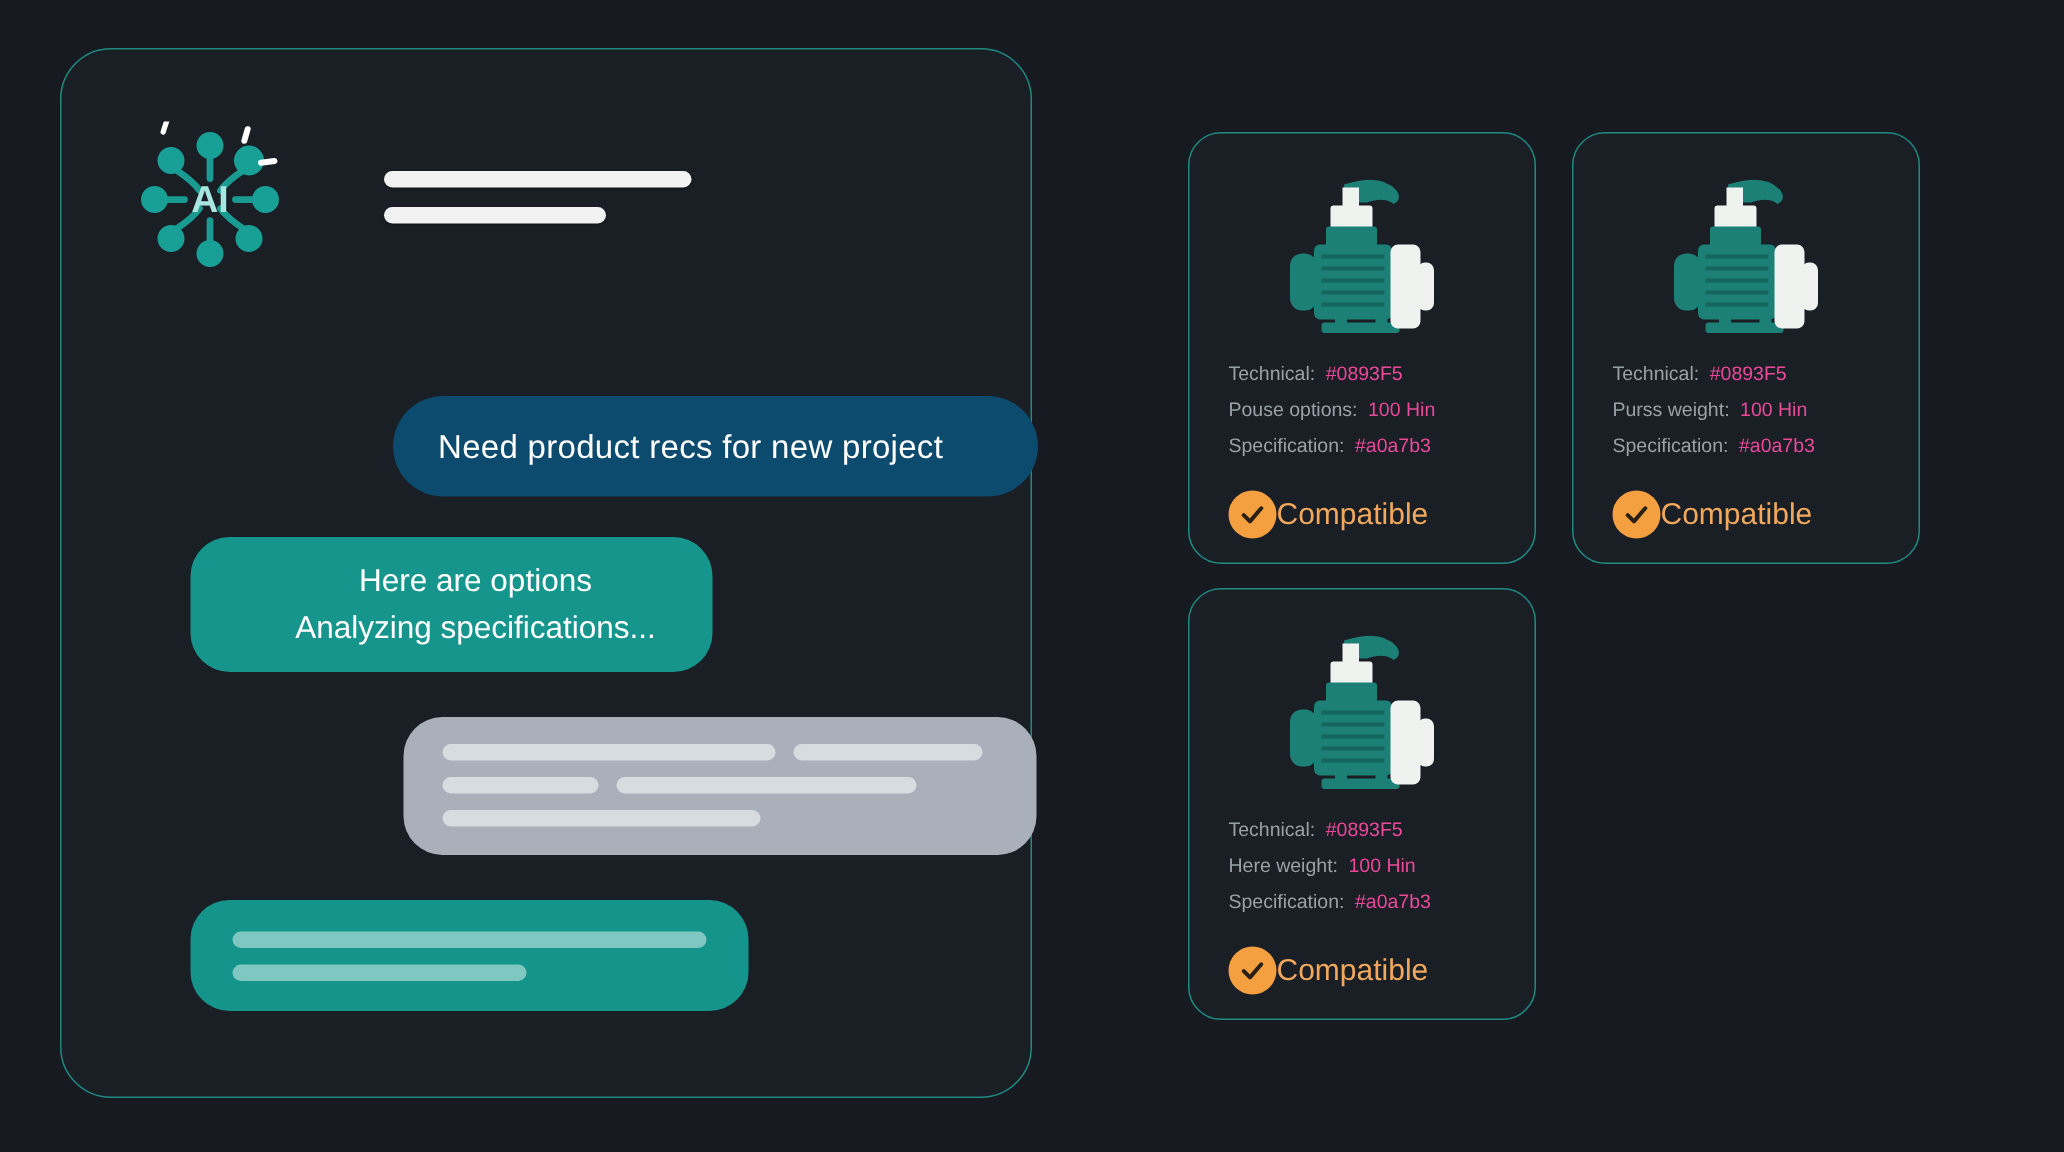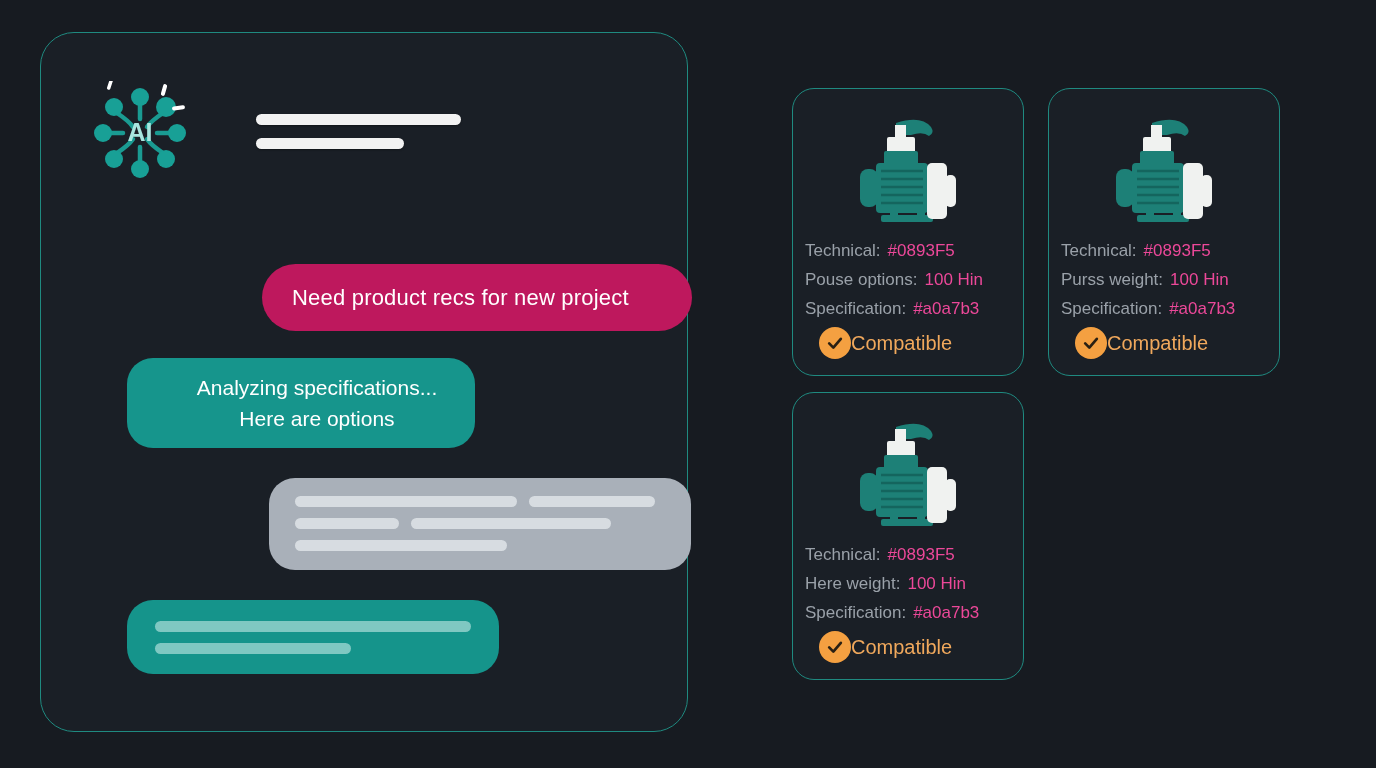--- a/index.html
+++ b/index.html
@@ -65,21 +65,21 @@
   
   .bubble {
     position: absolute;
     box-sizing: border-box;
   }
   .bubble-user {
     left: 221px;
     top: 231px;
     width: 430px;
     height: 67px;
-    background: #be185d;
+    background: #0c4a6e;
     border-radius: 34px;
     display: flex;
     align-items: center;
     padding-left: 30px;
     color: #ffffff;
     font-size: 22px;
     letter-spacing: .2px;
   }
   .bubble-ai {
     left: 86px;
@@ -143,23 +143,23 @@
   .card-icon {
     position: absolute;
     left: 50%;
     transform: translateX(-50%);
     top: 20px;
     width: 118px;
     height: 116px;
   }
   .card-specs {
     position: absolute;
-    left: 12px;
+    left: 26px;
     top: 152px;
-    font-size: 17px;
+    font-size: 13px;
   }
   .spec-row {
     display: flex;
     align-items: baseline;
     margin-bottom: 9px;
     white-space: nowrap;
   }
   .spec-label {
     color: #9aa1a9;
     margin-right: 7px;
@@ -235,22 +235,22 @@
         <div class="line-white l1"></div>
         <div class="line-white l2"></div>
       </div>
     </div>
 
     <div class="bubble bubble-user">
       <span>Need product recs for new project</span>
     </div>
 
     <div class="bubble bubble-ai">
+      <div>Here are options</div>
       <div>Analyzing specifications...</div>
-      <div>Here are options</div>
     </div>
 
     <div class="bubble bubble-skel-grey">
       <div class="skel-row">
         <div class="skel-bar" style="width:222px"></div>
         <div class="skel-bar" style="width:126px"></div>
       </div>
       <div class="skel-row">
         <div class="skel-bar" style="width:104px"></div>
         <div class="skel-bar" style="width:200px"></div>

